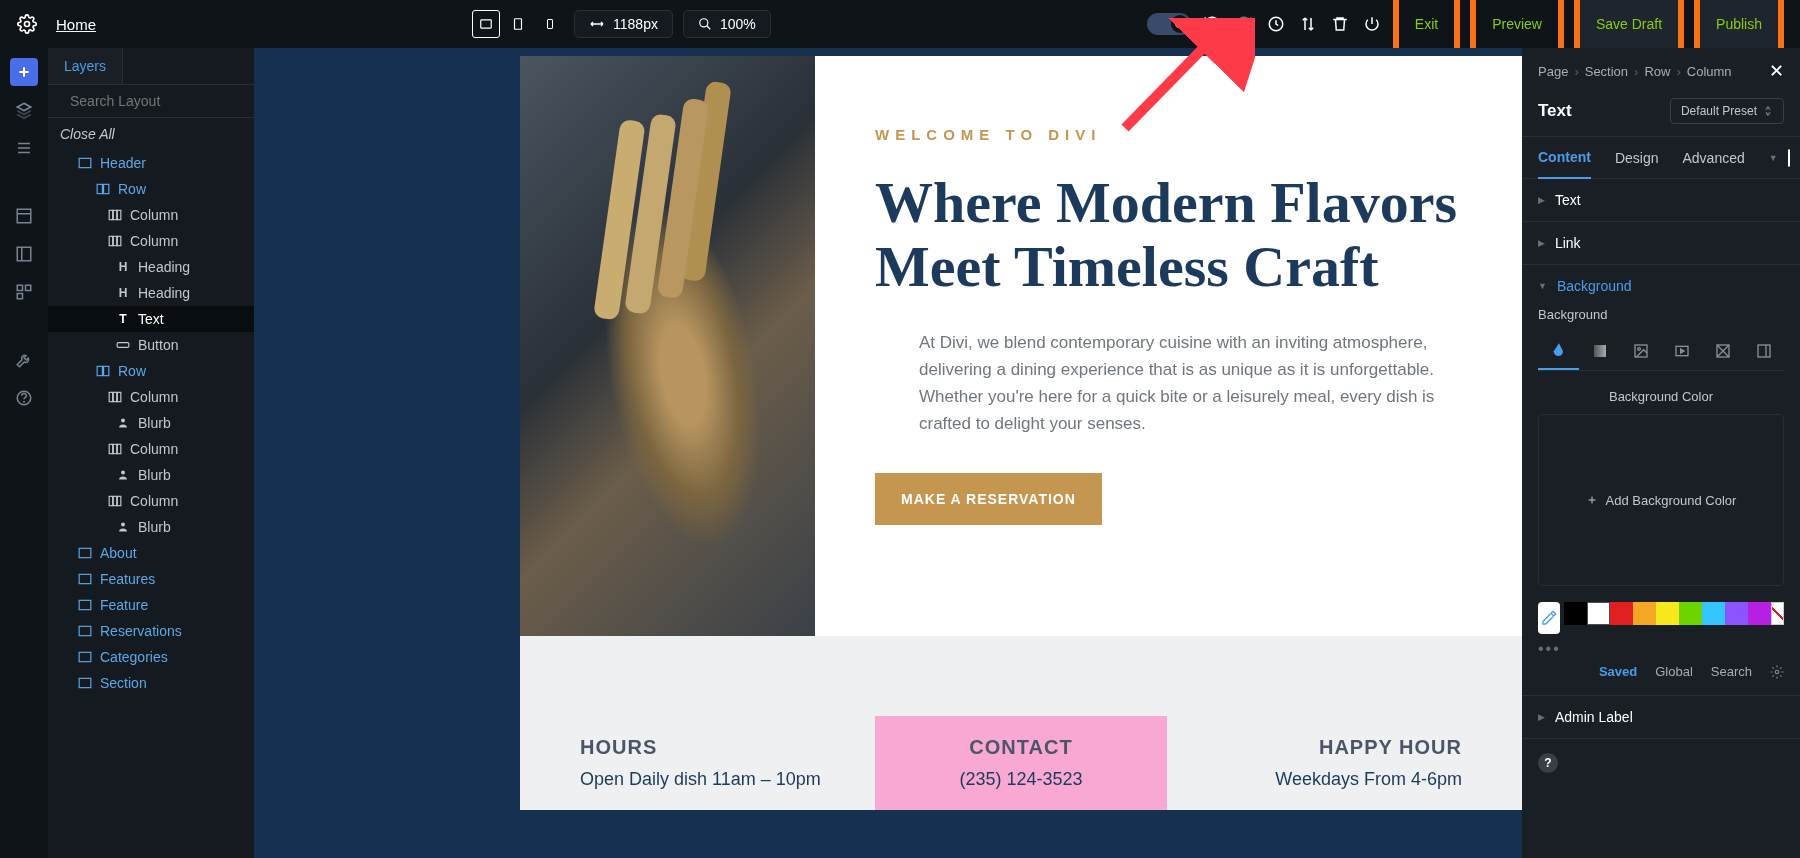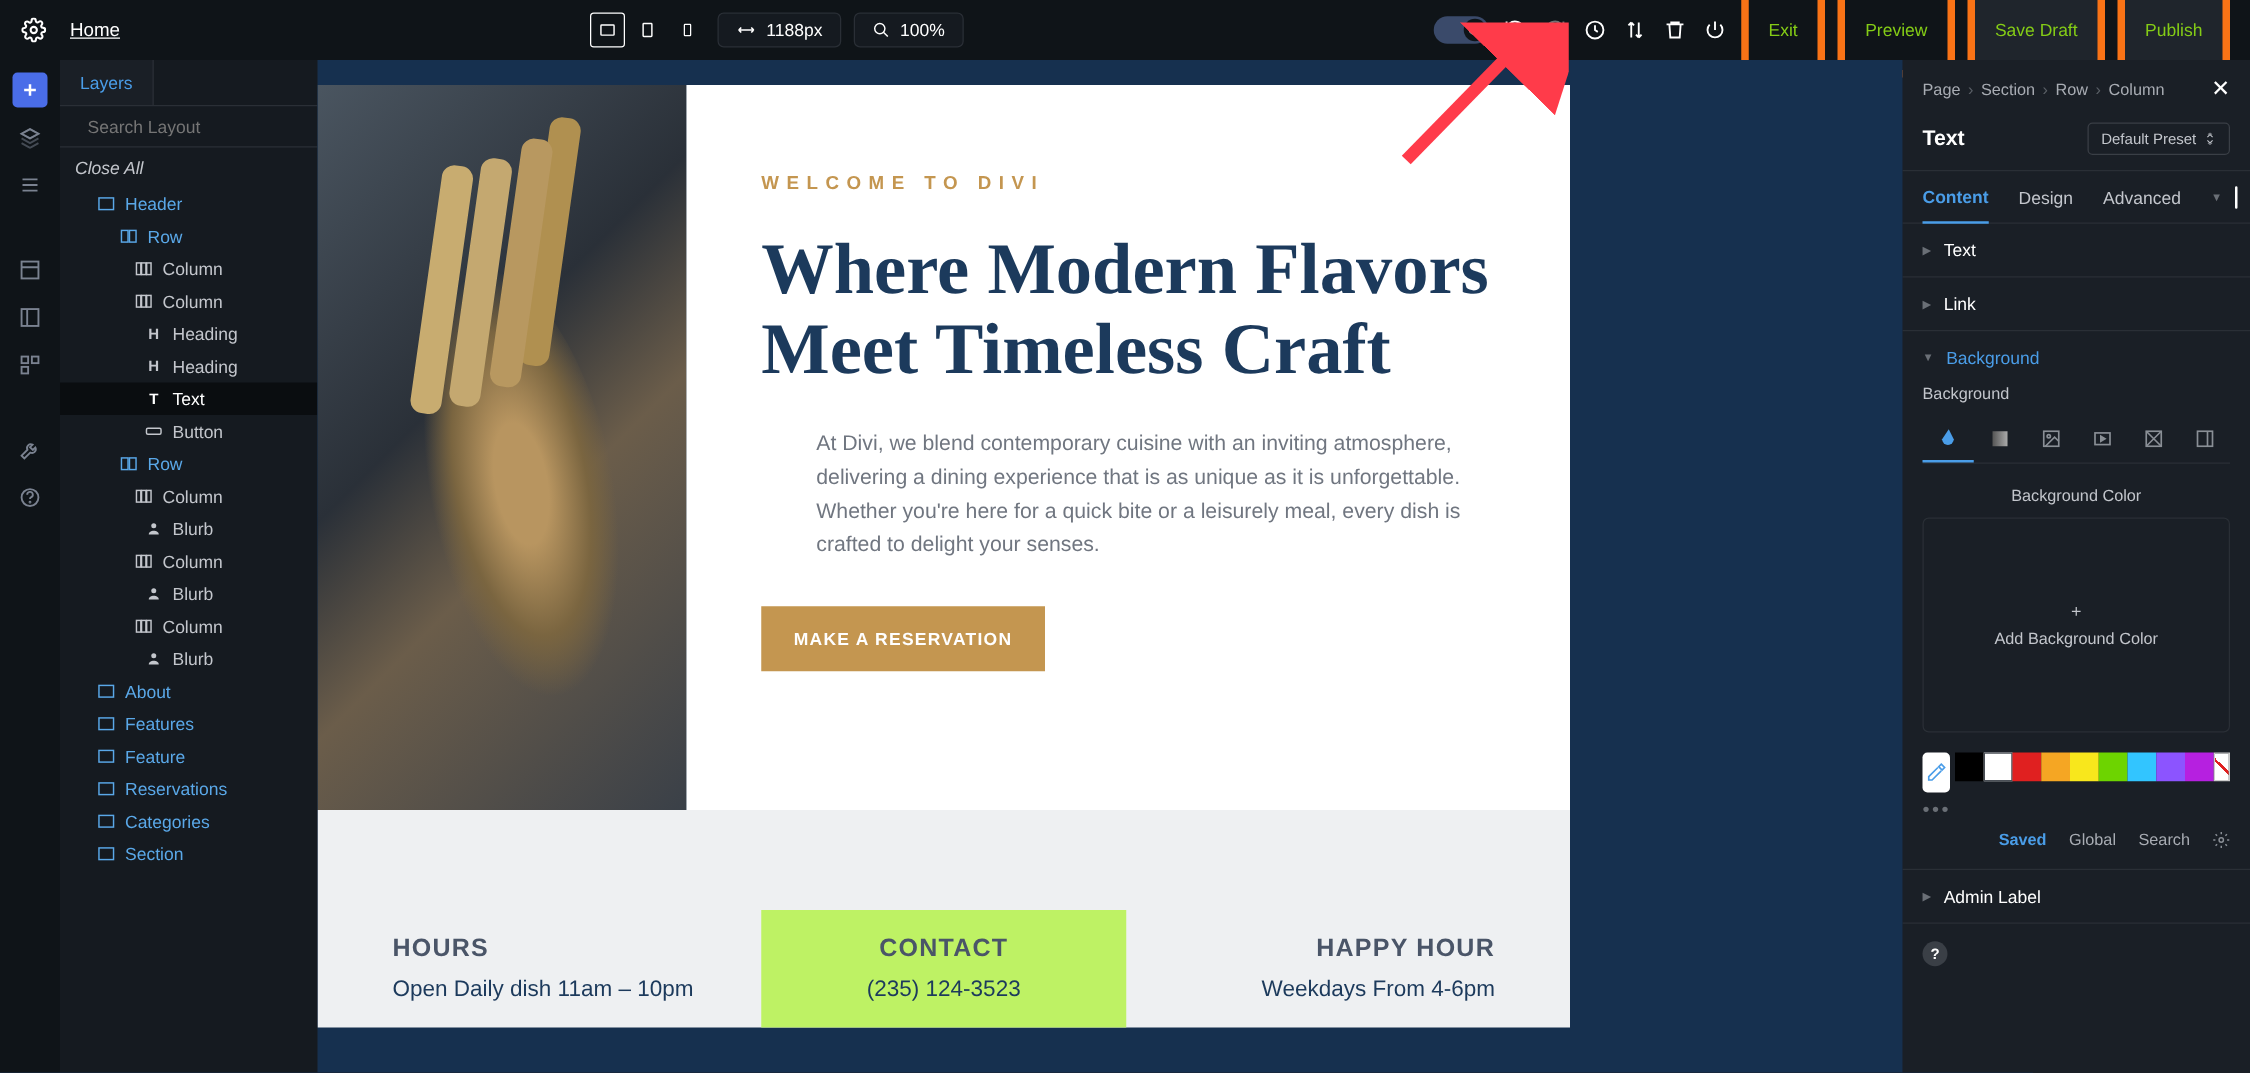--- a/index.html
+++ b/index.html
@@ -27,34 +27,34 @@
 .tab-row { display: flex; border-bottom: 1px solid #2a2f36; }
 .tab { padding: 10px 16px; font-size: 14px; color: #4a9de8; border: 1px solid #2a2f36; border-bottom: none; border-top: none; border-left: none; background: #1a1f26; }
 .search-row { display: flex; align-items: center; padding: 8px 12px; gap: 10px; border-bottom: 1px solid #2a2f36; }
 .search-row input { flex: 1; background: transparent; border: none; color: #c3c6cc; font-size: 14px; outline: none; }
 .closeall { padding: 8px 12px; font-size: 14px; color: #c3c6cc; cursor: pointer; font-style: italic; }
 .layer-item { display: flex; align-items: center; padding: 5px 8px; font-size: 14px; cursor: pointer; gap: 8px; }
 .layer-item.blue { color: #5aa8e8; }
 .layer-item.selected { background: #0a0d10; color: #fff; }
 .l2 { padding-left: 30px; } .l3 { padding-left: 48px; } .l4 { padding-left: 60px; }
 .layer-icon { width: 14px; height: 14px; display: inline-flex; align-items: center; justify-content: center; font-size: 12px; }
-.canvas { flex: 1; background: #16304f; overflow: hidden; position: relative; display: flex; justify-content: flex-start; padding-top: 16px; }
+.canvas { flex: 1; background: #16304f; overflow: hidden; position: relative; display: flex; justify-content: flex-end; padding-top: 4px; }
 .page { width: 1002px; margin-top: 4px; }
 .hero-section { display: flex; background: #17304e; }
 .hero-img { width: 295px; height: 580px; background: linear-gradient(135deg,#4a5560 0%, #2a3038 40%, #6b5d4a 60%, #3a4048 100%); position: relative; overflow: hidden; }
 .hero-img::before { content: ''; position: absolute; top: 25%; left: 30%; width: 50%; height: 60%; background: radial-gradient(ellipse, #b89560 20%, #7a6540 50%, transparent 70%); border-radius: 40% 60% 50% 50%; transform: rotate(-10deg); }
 .hero-img::after { content: ''; position: absolute; top: 10%; left: 40%; width: 25px; height: 200px; background: #c4a870; border-radius: 10px; transform: rotate(8deg); box-shadow: 30px -20px 0 #b89860, -30px 10px 0 #c8ac70, 50px -40px 0 #b09050; }
 .hero-content { flex: 1; background: #fff; padding: 70px 60px; }
 .kicker { color: #c49650; letter-spacing: 6px; font-size: 15px; font-weight: 600; margin-bottom: 28px; }
 .hero-title { color: #1c3a5c; font-size: 58px; font-weight: 700; line-height: 1.1; margin-bottom: 30px; font-family: Georgia, serif; }
 .hero-text { color: #707680; font-size: 17px; line-height: 1.6; margin-bottom: 36px; margin-left: 44px; }
 .hero-btn { background: #c49650; color: #fff; padding: 18px 26px; font-size: 14px; font-weight: 700; letter-spacing: 1px; border: none; cursor: pointer; display: inline-block; }
 .info-section { background: #eef0f2; display: flex; padding: 80px 40px 0; align-items: flex-end; }
 .info-col { flex: 1; padding: 0 20px 20px; }
-.info-col.mid { background: #bef264; margin: 0 24px; padding: 20px; position: relative; top: 0; text-align: center; }
+.info-col.mid { background: #f9a8d4; margin: 0 24px; padding: 20px; position: relative; top: 0; text-align: center; }
 .info-col.last { text-align: right; }
 .info-title { color: #4a5568; font-size: 20px; font-weight: 700; letter-spacing: 1px; margin-bottom: 10px; }
 .info-sub { color: #1c3a5c; font-size: 18px; font-weight: 500; }
 .right-panel { width: 278px; background: #1a1f26; display: flex; flex-direction: column; }
 .crumbs { display: flex; align-items: center; padding: 12px 16px; font-size: 13px; color: #a8acb3; gap: 6px; }
 .crumbs .sep { color: #5a5f66; }
 .crumbs .close-x { margin-left: auto; color: #fff; font-size: 18px; cursor: pointer; }
 .rp-title-row { display: flex; align-items: center; justify-content: space-between; padding: 4px 16px 12px; }
 .rp-title { color: #fff; font-size: 17px; font-weight: 600; }
 .preset-btn { border: 1px solid #3a3f46; border-radius: 4px; padding: 5px 10px; color: #c3c6cc; font-size: 12px; display: flex; align-items: center; gap: 6px; cursor: pointer; }
@@ -64,21 +64,21 @@
 .rp-tabs .spacer { flex: 1; }
 .rp-section { border-bottom: 1px solid #2a2f36; }
 .rp-section-head { padding: 13px 16px; display: flex; align-items: center; gap: 10px; font-size: 14px; color: #fff; cursor: pointer; }
 .rp-section-head.open { color: #4a9de8; }
 .rp-section-body { padding: 0 16px 16px; }
 .bg-label { font-size: 13px; color: #c3c6cc; margin-bottom: 10px; }
 .bg-type-tabs { display: flex; border-bottom: 1px solid #2a2f36; margin-bottom: 18px; }
 .bg-type-tab { flex: 1; padding: 10px 0; display: flex; align-items: center; justify-content: center; color: #8a8f96; cursor: pointer; }
 .bg-type-tab.active { color: #4a9de8; border-bottom: 2px solid #4a9de8; }
 .color-sublabel { font-size: 13px; color: #c3c6cc; margin-bottom: 10px; text-align: center; }
-.color-well { border: 1px solid #2a2f36; border-radius: 5px; height: 172px; display: flex; align-items: center; justify-content: center; color: #c3c6cc; font-size: 13px; gap: 8px; cursor: pointer; margin-bottom: 16px; flex-direction: column; }
+.color-well { border: 1px solid #2a2f36; border-radius: 5px; height: 172px; display: flex; align-items: center; justify-content: center; color: #c3c6cc; font-size: 13px; gap: 8px; cursor: pointer; margin-bottom: 16px; }
 .swatch-row { display: flex; gap: 0; margin-bottom: 4px; }
 .swatch { width: 23px; height: 23px; cursor: pointer; }
 .swatch.active-sw { background: #fff; border-radius: 4px; display: flex; align-items: center; justify-content: center; width: 42px; height: 32px; margin-right: 4px; }
 .more-dots { color: #6a6f76; font-size: 16px; letter-spacing: 2px; margin: 6px 0; }
 .save-tabs { display: flex; justify-content: flex-end; gap: 18px; align-items: center; font-size: 13px; }
 .save-tabs span { color: #a8acb3; cursor: pointer; }
 .save-tabs .sv-active { color: #4a9de8; font-weight: 600; }
 .help-circle { width: 20px; height: 20px; border-radius: 50%; background: #3a3f46; color: #fff; display: flex; align-items: center; justify-content: center; font-size: 12px; margin: 14px 0 0 16px; font-weight: 700; }
 .arrow-annot { position: absolute; top: 18px; left: 1115px; pointer-events: none; z-index: 50; }
 .triangle { color: #6a6f76; font-size: 9px; }

